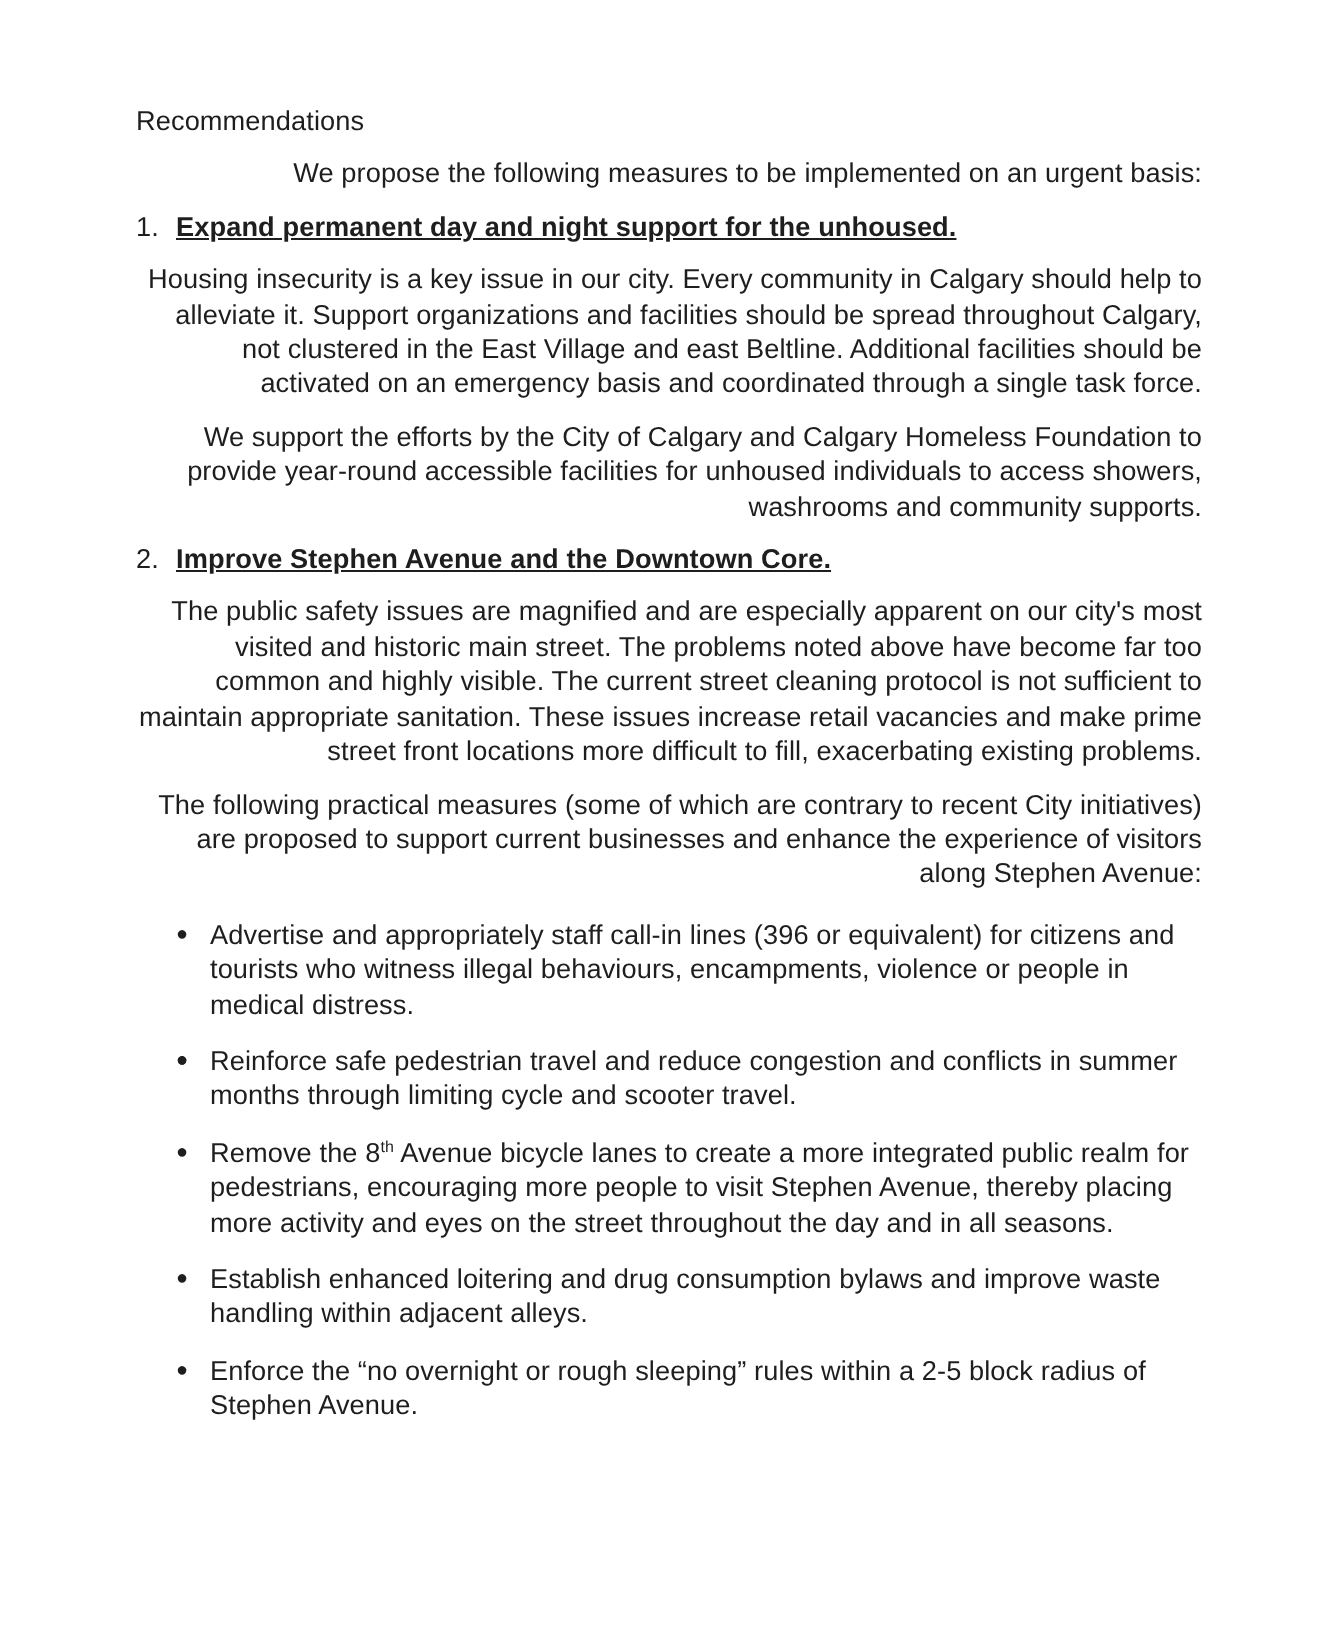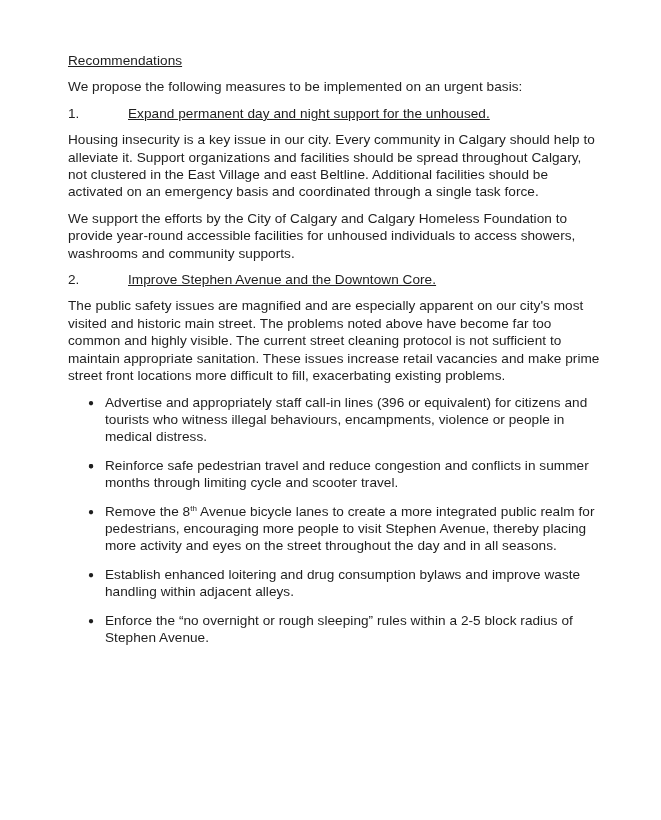--- a/index.html
+++ b/index.html
@@ -23,38 +23,37 @@
   .content {
     position: absolute;
     left: 68px;
     top: 52px;
     width: 545px;
     font-size: 13.6px;
     line-height: 17.4px;
     letter-spacing: 0.05px;
   }
   .heading {
-    text-decoration: underline;
     margin: 0 0 9px 0;
   }
   p {
     margin: 0 12px 9px 0;
+    text-align: right;
   }
   .numbered {
     display: flex;
     margin: 0 0 9px 0;
   }
   .numbered .num {
     width: 20px;
     flex: 0 0 20px;
   }
   .numbered .title {
-    font-weight: normal;
+    font-weight: bold;
     text-decoration: underline;
-    margin-left: 40px;
   }
   ul.bullets {
     list-style: none;
     margin: 0;
     padding: 0;
   }
   ul.bullets li {
     position: relative;
     padding-left: 37px;
     margin: 0 0 11px 0;
@@ -85,20 +84,21 @@
       <span class="title">Expand permanent day and night support for the unhoused.</span>
     </div>
     <p>Housing insecurity is a key issue in our city. Every community in Calgary should help to alleviate it. Support organizations and facilities should be spread throughout Calgary, not clustered in the East Village and east Beltline. Additional facilities should be activated on an emergency basis and coordinated through a single task force.</p>
     <p>We support the efforts by the City of Calgary and Calgary Homeless Foundation to provide year-round accessible facilities for unhoused individuals to access showers, washrooms and community supports.</p>
 
     <div class="numbered">
       <span class="num">2.</span>
       <span class="title">Improve Stephen Avenue and the Downtown Core.</span>
     </div>
     <p>The public safety issues are magnified and are especially apparent on our city's most visited and historic main street. The problems noted above have become far too common and highly visible. The current street cleaning protocol is not sufficient to maintain appropriate sanitation. These issues increase retail vacancies and make prime street front locations more difficult to fill, exacerbating existing problems.</p>
+    <p style="margin-bottom:13px;">The following practical measures (some of which are contrary to recent City initiatives) are proposed to support current businesses and enhance the experience of visitors along Stephen Avenue:</p>
 
     <ul class="bullets">
       <li>
         <span class="bullet">●</span>
         <span>Advertise and appropriately staff call-in lines (396 or equivalent) for citizens and tourists who witness illegal behaviours, encampments, violence or people in medical distress.</span>
       </li>
       <li>
         <span class="bullet">●</span>
       </li>
       <li>

